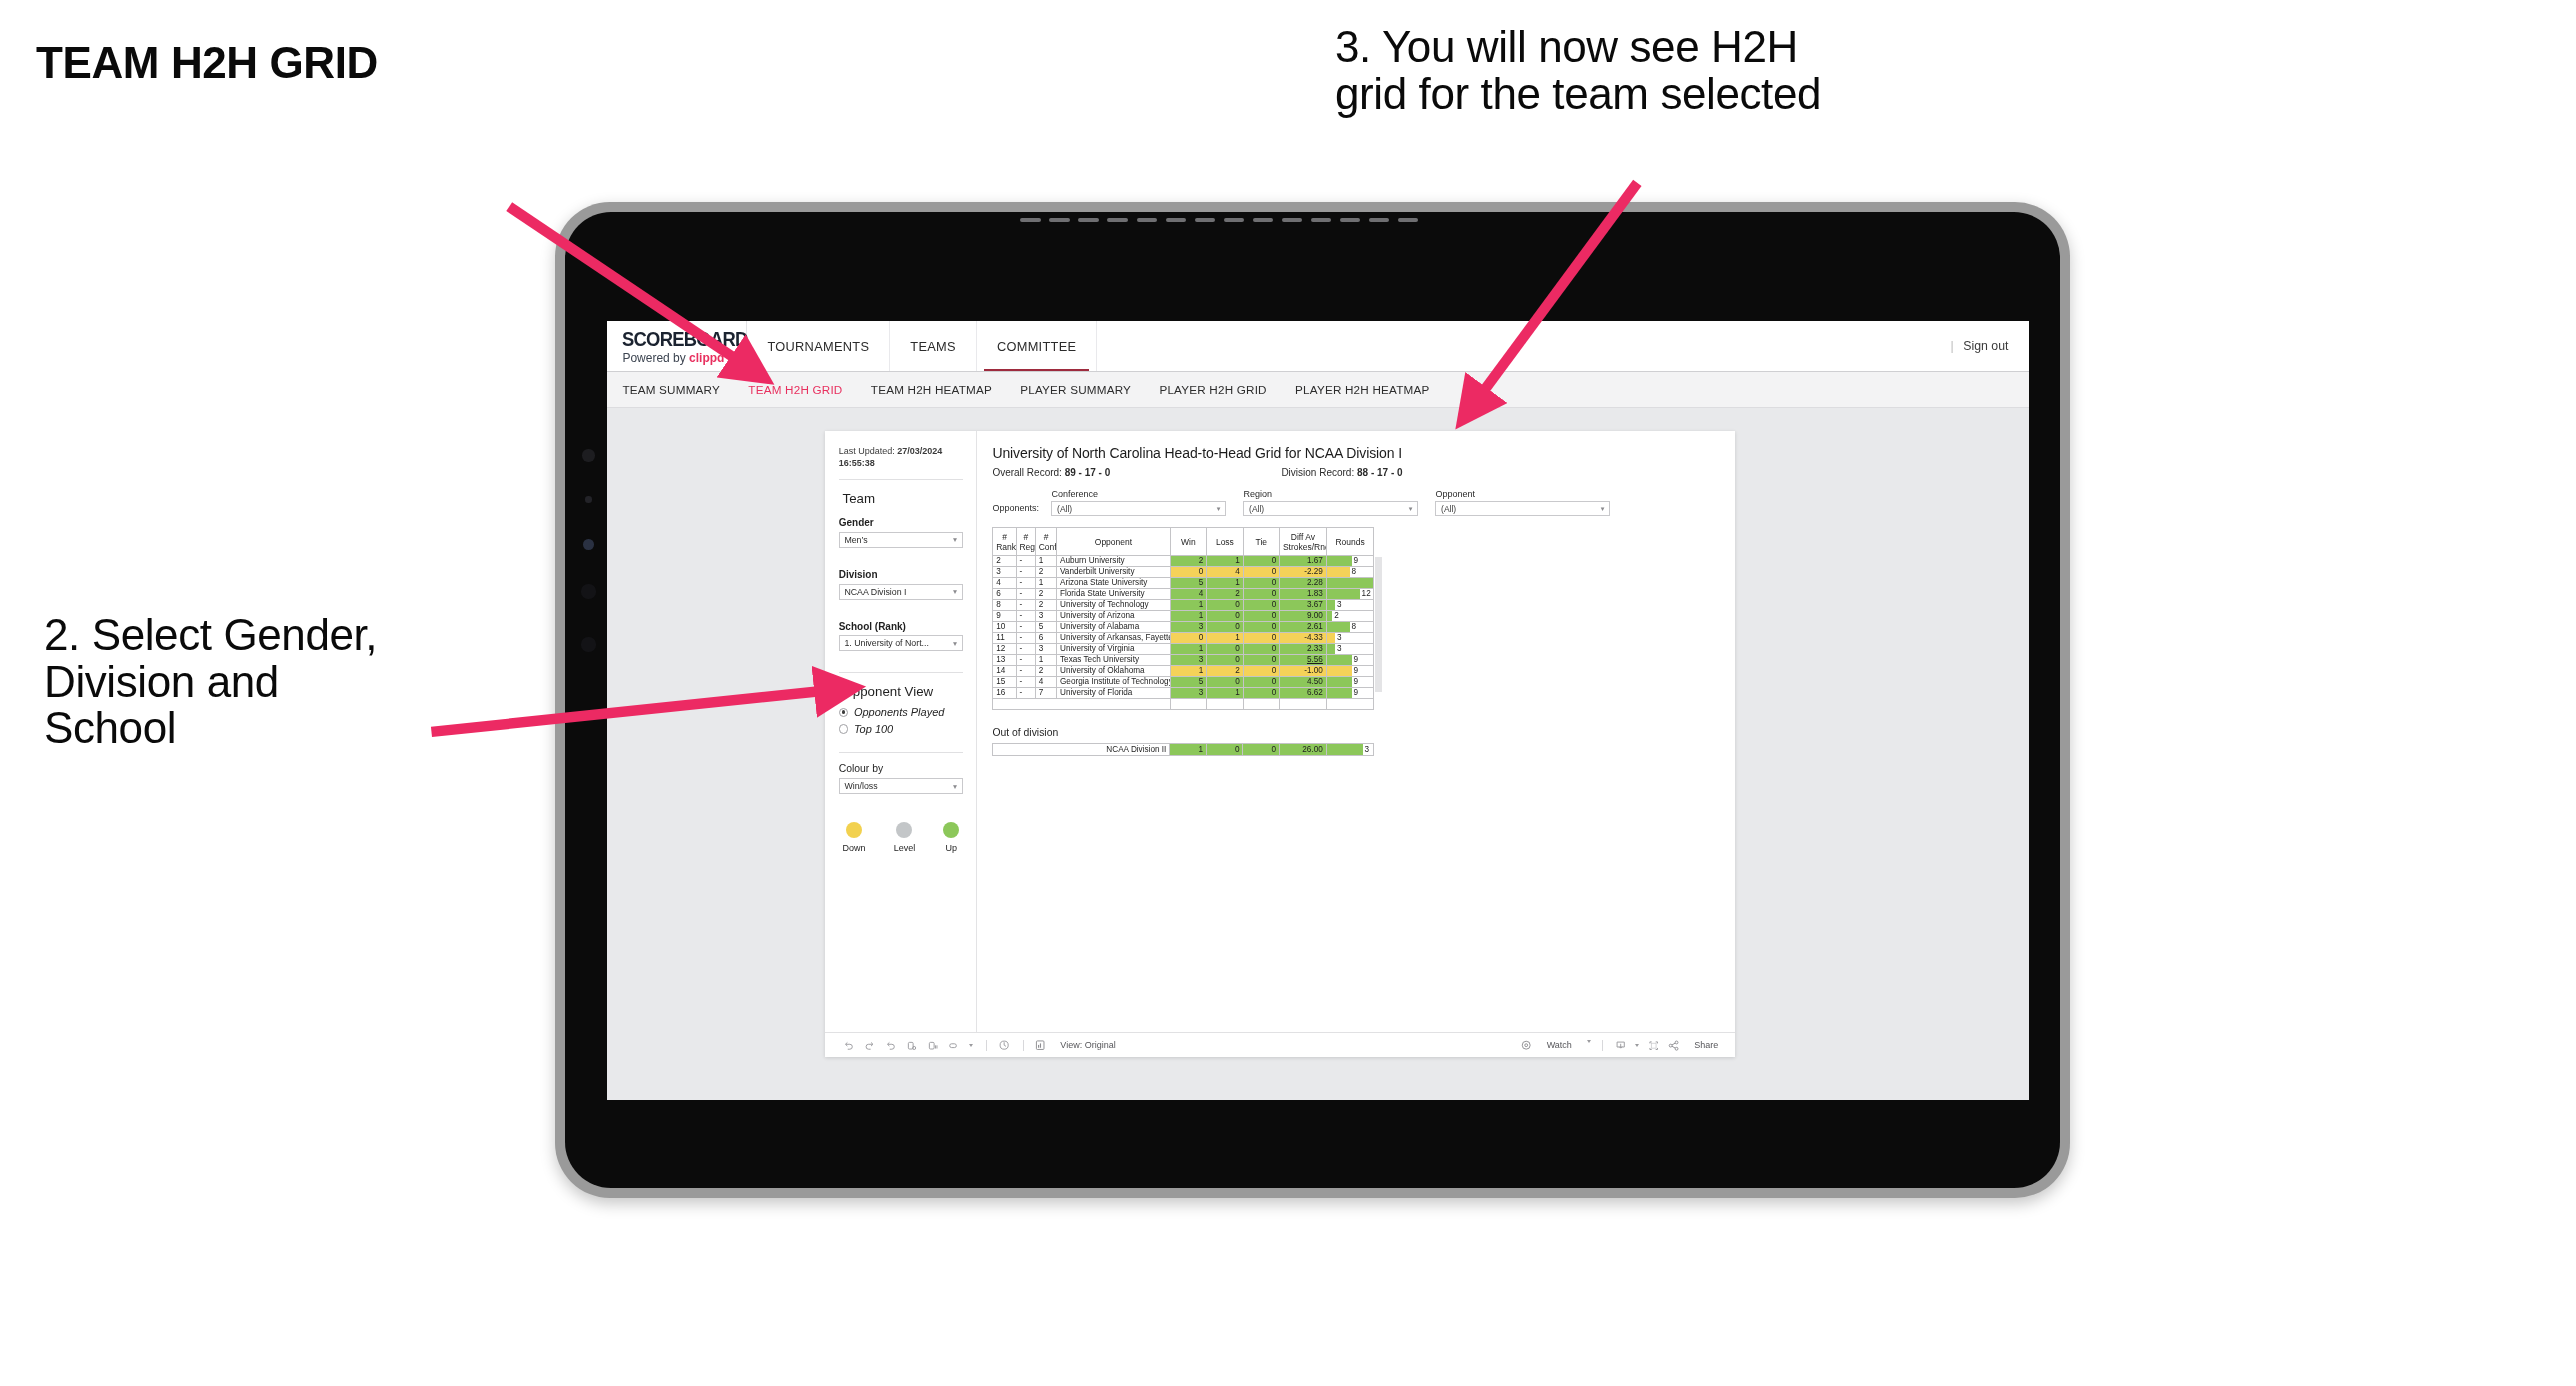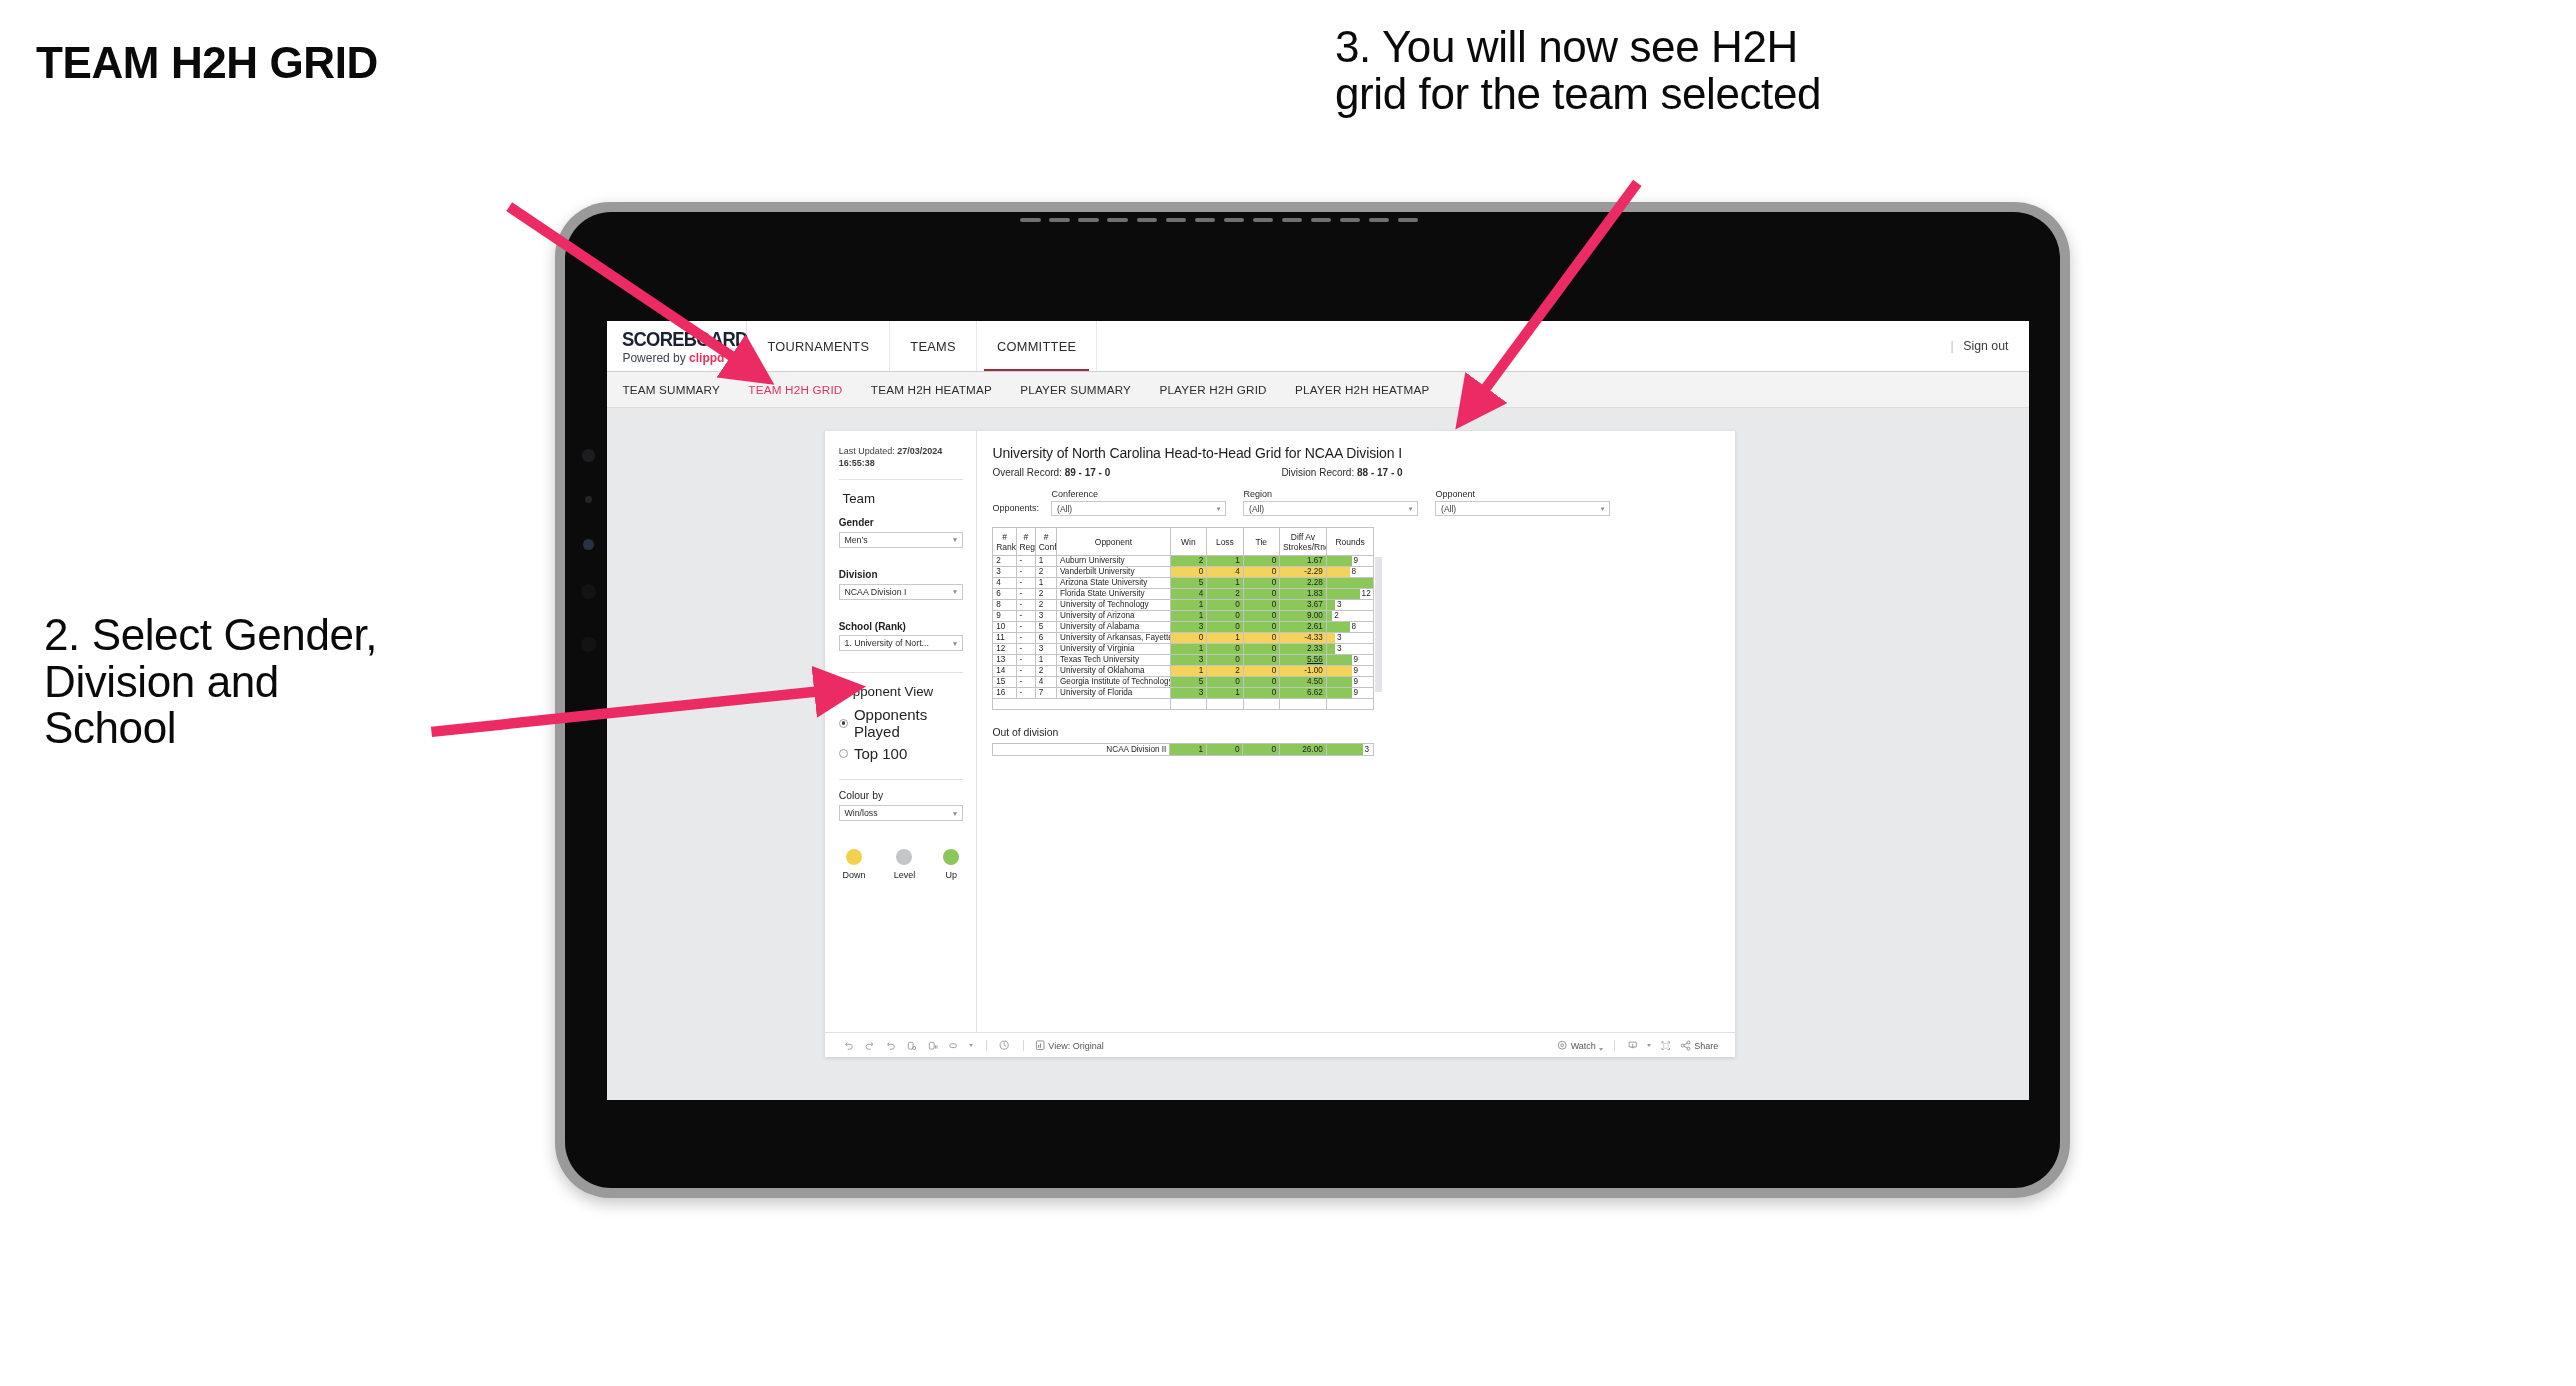--- a/index.html
+++ b/index.html
@@ -158,21 +158,21 @@
   .sb-select .caret { color:#8a8a8e; font-size: 6.6px; }
   .radio-row { display:flex; align-items:center; gap:5.7px; margin-bottom:4.7px; cursor:pointer; }
   .radio {
     width: 9.5px; height: 9.5px; border-radius:50%;
     border:0.9px solid #a0a0a4; background:#fff; position:relative; flex-shrink:0;
   }
   .radio.on::after {
     content:""; position:absolute; left:1.9px; top:1.9px; width:3.8px; height:3.8px;
     border-radius:50%; background:#3c3c3c;
   }
-  .radio-label { font-size: 15px; color:#242424; }
+  .radio-label { font-size: 11px; color:#242424;font-style:italic; }
   #legend-row { display:flex; justify-content:space-between; margin-top: 28.4px; padding: 0 3.8px; }
   .legend-item { display:flex; flex-direction:column; align-items:center; gap:4.7px; }
   .legend-dot { width: 16px; height: 16px; border-radius:50%; }
   .legend-text { font-size: 9px; color:#242424; }
 
   
   #main { flex:1; padding: 13.3px 17px 0 15px; position:relative; overflow:hidden; }
   #wb-title { font-size: 14px; color:#1c1c1c; letter-spacing:-0.1px; }
   #records { display:flex; margin-top: 6.6px; font-size: 10px; color:#2b2b2b; }
   #records b { font-weight:700; }
@@ -238,21 +238,21 @@
     display:flex; align-items:center; padding: 0 13.3px; gap: 0;
     flex-shrink:0;
   }
   .tb-ico {
     width: 21px; height: 100%; display:flex; align-items:center; justify-content:center;
     color:#9b9b9f; cursor:pointer;
   }
   .tb-ico svg { display:block; }
   .tb-sep { width:0.9px; height:11.4px; background:#d8d8db; margin: 0 7.6px; }
   .tb-txt {
-    display:flex; align-items:flex-end; gap:3px; font-size: 9px; color:#57575b;
+    display:flex; align-items:flex-start; gap:15px; font-size: 9px; color:#57575b;
     cursor:pointer; padding: 0 3.8px;
   }
   #tb-spacer { flex:1; }
 
   .caret-tri {
     width:0; height:0; border-left:2.8px solid transparent; border-right:2.8px solid transparent;
     border-top:3.8px solid #9b9b9f;
   }
 </style>
 </head>

